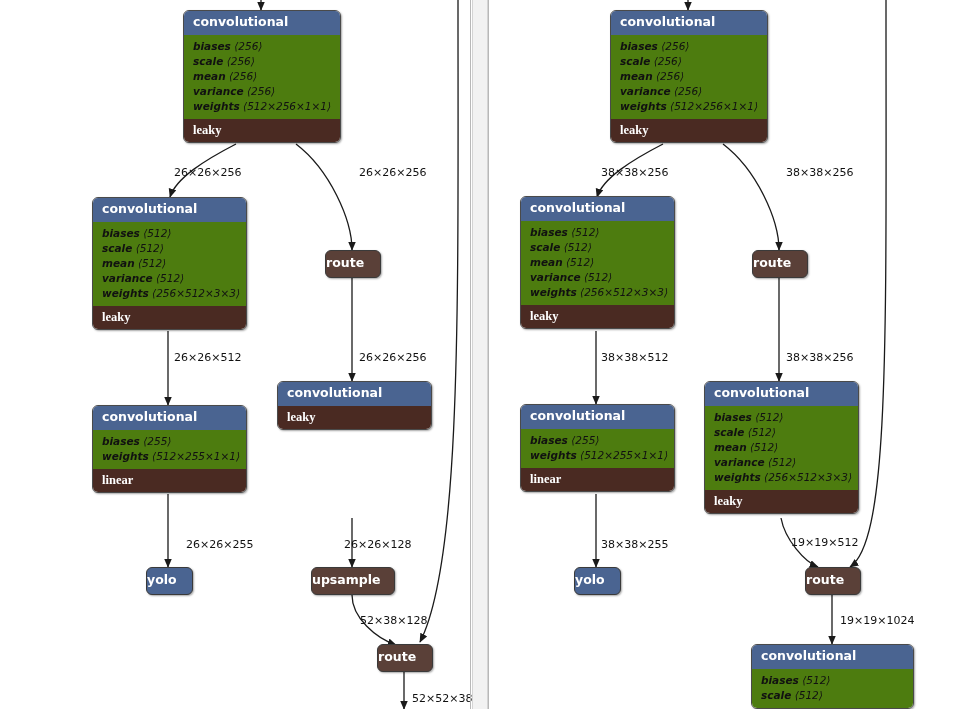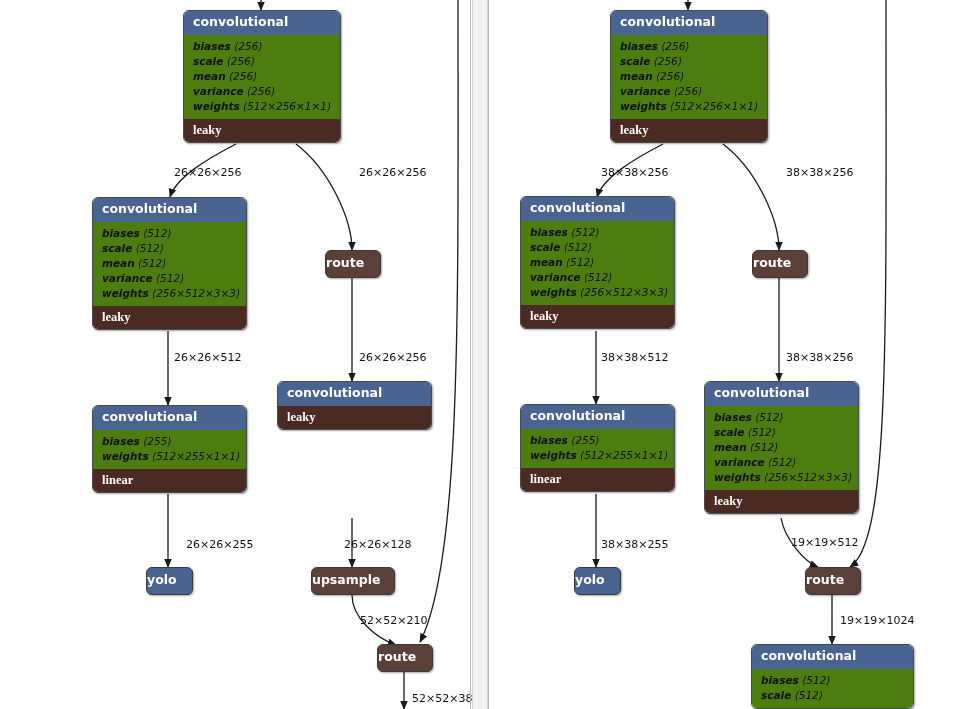--- a/index.html
+++ b/index.html
@@ -169,21 +169,21 @@
   <div class="pill yolo" style="left:146px;top:567px;width:45px;">yolo</div>
   <div class="pill upsample" style="left:311px;top:567px;width:82px;">upsample</div>
   <div class="pill route" style="left:377px;top:644px;width:54px;">route</div>
 
   <div class="elabel" style="left:174px;top:166px;">26×26×256</div>
   <div class="elabel" style="left:359px;top:166px;">26×26×256</div>
   <div class="elabel" style="left:174px;top:351px;">26×26×512</div>
   <div class="elabel" style="left:359px;top:351px;">26×26×256</div>
   <div class="elabel" style="left:186px;top:538px;">26×26×255</div>
   <div class="elabel" style="left:344px;top:538px;">26×26×128</div>
-  <div class="elabel" style="left:360px;top:614px;">52×52×210</div>
+  <div class="elabel" style="left:360px;top:614px;">52×38×128</div>
   <div class="elabel" style="left:412px;top:692px;">52×52×384</div>
 
   <div class="separator" style="left:470px;"></div>
   <div class="scrollbar-track" style="left:472px;"></div>
   <div class="separator" style="left:488px;"></div>
 
   <div class="node" style="left:610px;top:10px;width:156px;">
     <div class="title">convolutional</div>
     <div class="params">
       <div class="row"><b>biases</b> <span class="dim">⟨256⟩</span></div>

